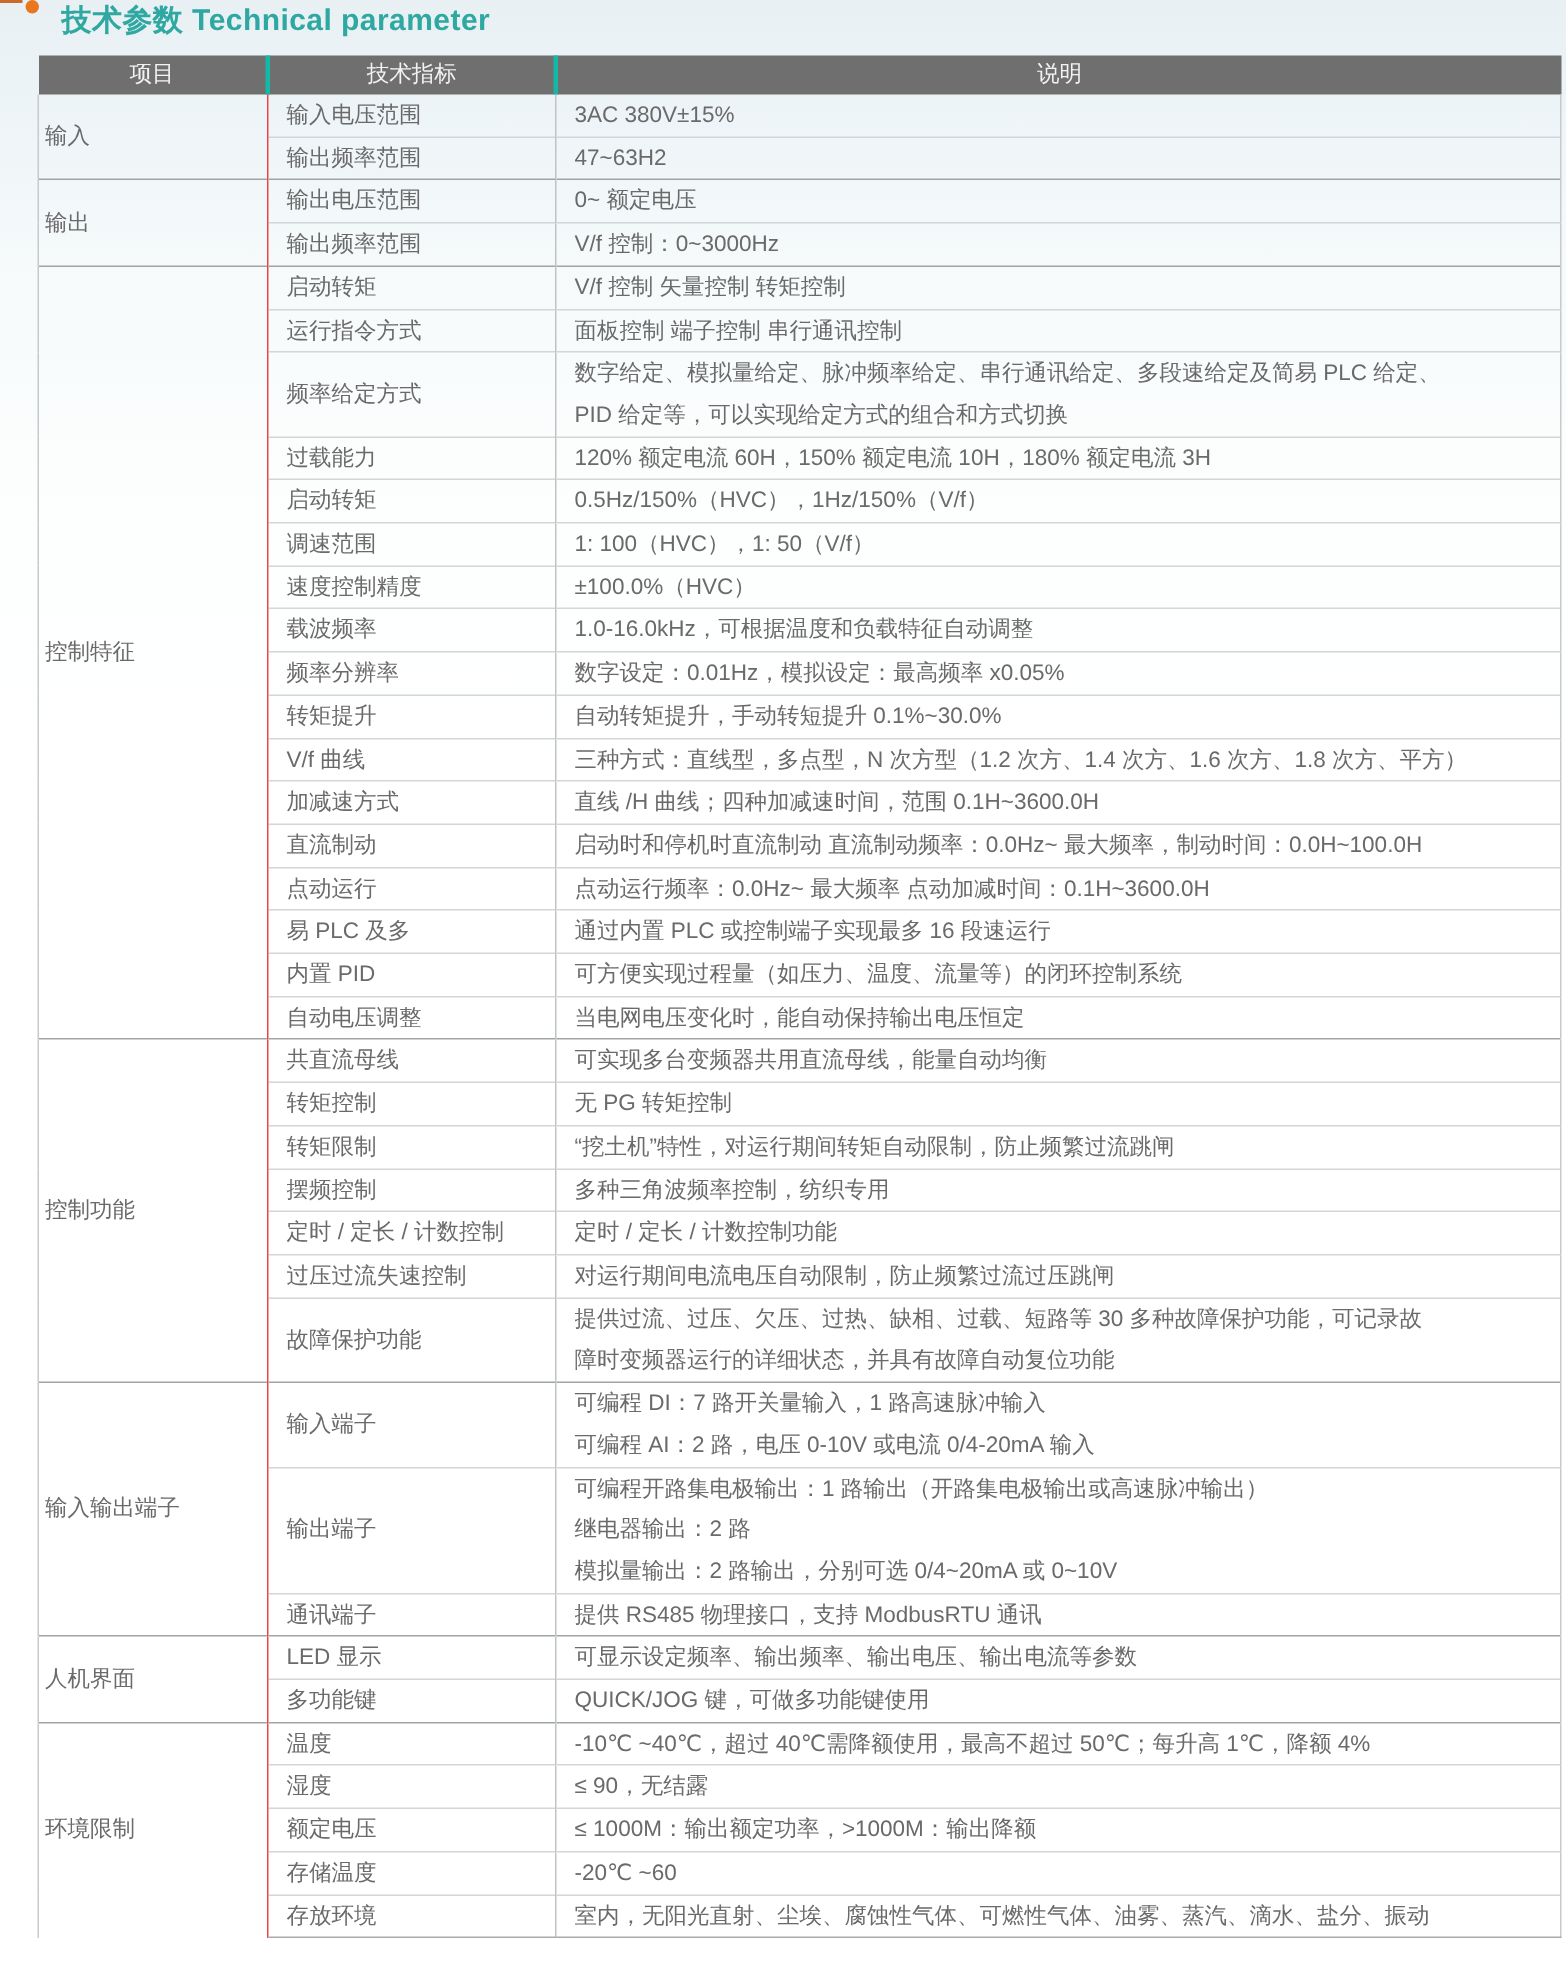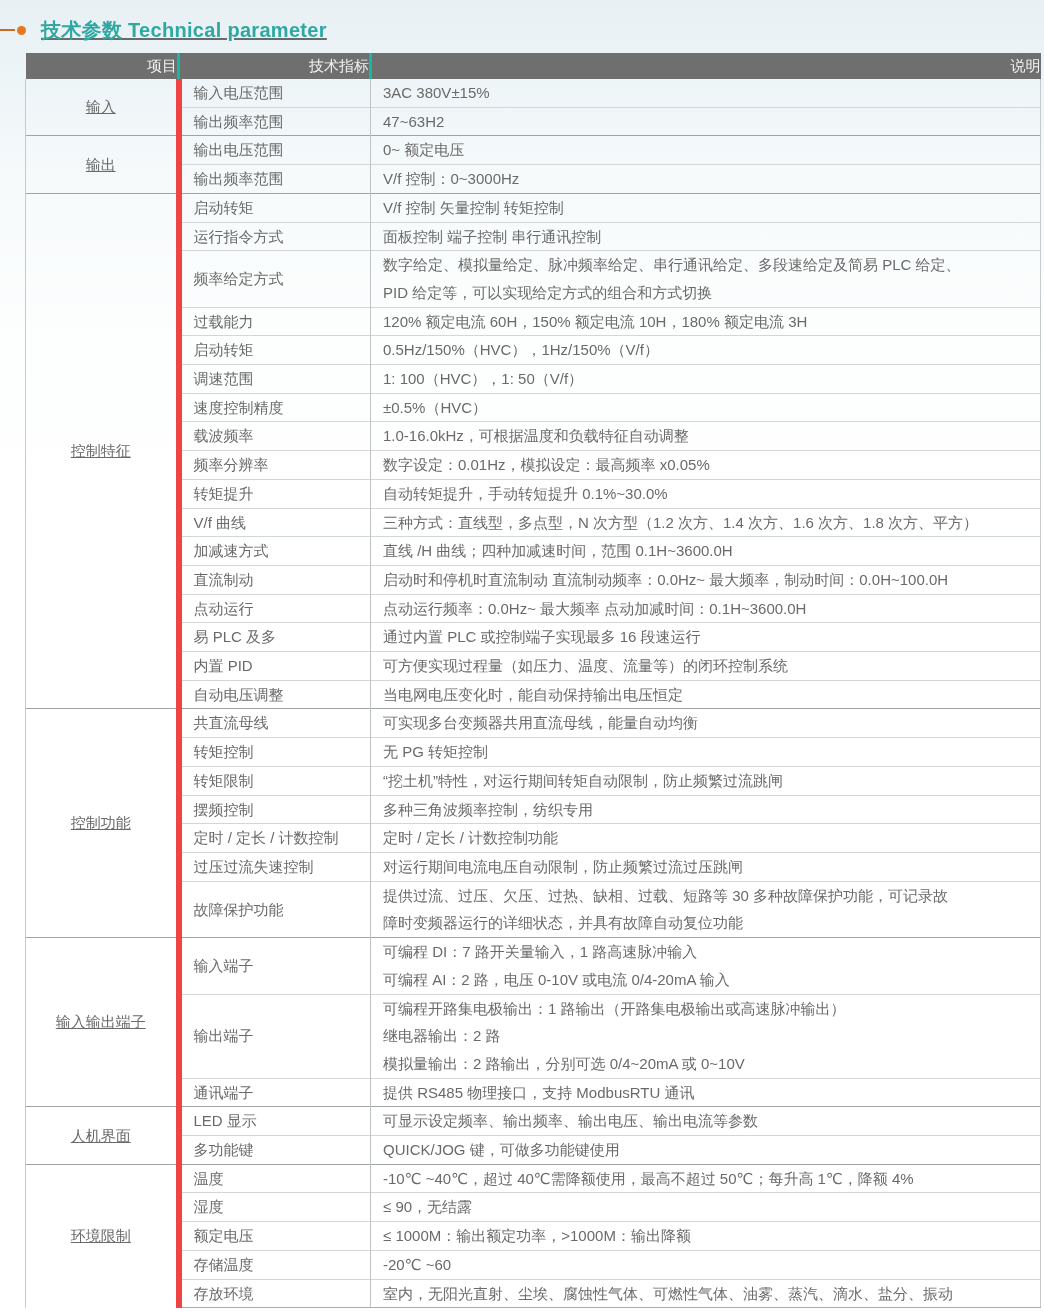--- a/index.html
+++ b/index.html
@@ -5,58 +5,56 @@
   html { background:#ffffff; }
   body {
     margin:0;
     width:1044px;
     height:1313px;
     font-family:"Liberation Sans","DejaVu Sans",sans-serif;
     color:#6a6a6a;
     background:linear-gradient(180deg,#e9f0f4 0px,#edf4f7 70px,#f6fafb 180px,#fdfefe 340px,#ffffff 560px);
     overflow:hidden;
   }
-  .title-row { display:flex; align-items:center; padding-top:16px; height:28px;text-decoration:underline; }
+  .title-row { display:flex; padding-top:0; height:28px; }
   .bullet-dash { width:15px; height:2px; background:#c96a2a; }
   .bullet-dot { width:9px; height:9px; border-radius:50%; background:#e8771e; margin-left:2px; margin-right:15px; }
   .page-title { font-size:20px; font-weight:600; color:#2fa8a2; letter-spacing:0.3px; }
 
   table.param-table {
     border-collapse:collapse;
     table-layout:fixed;
     width:1015px;
     margin:9px 0 0 25px;
   }
   .param-table th {
     background:#6f6f6f;
     color:#f2f2f2;
     font-weight:400;
     font-size:15px;
     height:26px;
     line-height:26px;
     padding:0;
-    text-align:right;
+    text-align:center;
   }
   .param-table th + th { border-left:3px solid #14b8a6; }
   .param-table td {
     font-size:15px;
     line-height:27.7px;
     padding:0 12px;
     vertical-align:middle;
     border-top:1px solid #d2d6d8;
   }
   .param-table tr.sec-start td { border-top:1px solid #9fa4a6; }
   .param-table tr.first-row td { border-top:none; }
   .param-table tbody tr:last-child td { border-bottom:1px solid #a7abad; }
   td.c1 {
-    text-align:center;
     border-left:1px solid #c6cacc;
-    border-right:6px solid #ef4444;
+    border-right:1px solid #ef4444;
     padding:0 4px;
-    text-decoration:underline;
   }
   td.c2 { border-right:1px solid #bfc3c5;margin-top:20px; }
   td.c3 { border-right:1px solid #c6cacc; white-space:pre-line;margin-left:43px; }
 </style>
 </head>
 <body>
 
 <div class="title-row">
   <span class="bullet-dash"></span>
   <span class="bullet-dot"></span>
@@ -119,21 +117,21 @@
     <tr>
       <td class="c2">启动转矩</td>
       <td class="c3">0.5Hz/150%（HVC），1Hz/150%（V/f）</td>
     </tr>
     <tr>
       <td class="c2">调速范围</td>
       <td class="c3">1: 100（HVC），1: 50（V/f）</td>
     </tr>
     <tr>
       <td class="c2">速度控制精度</td>
-      <td class="c3">±0.5%（HVC）</td>
+      <td class="c3">±100.0%（HVC）</td>
     </tr>
     <tr>
       <td class="c2">载波频率</td>
       <td class="c3">1.0-16.0kHz，可根据温度和负载特征自动调整</td>
     </tr>
     <tr>
       <td class="c2">频率分辨率</td>
       <td class="c3">数字设定：0.01Hz，模拟设定：最高频率 x0.05%</td>
     </tr>
     <tr>

